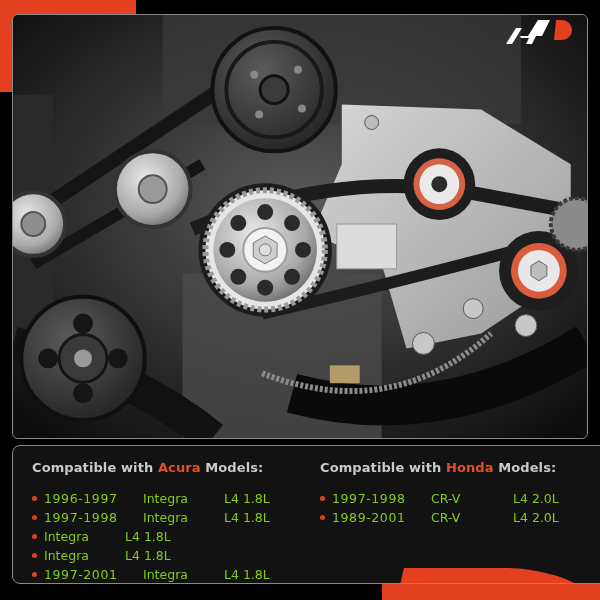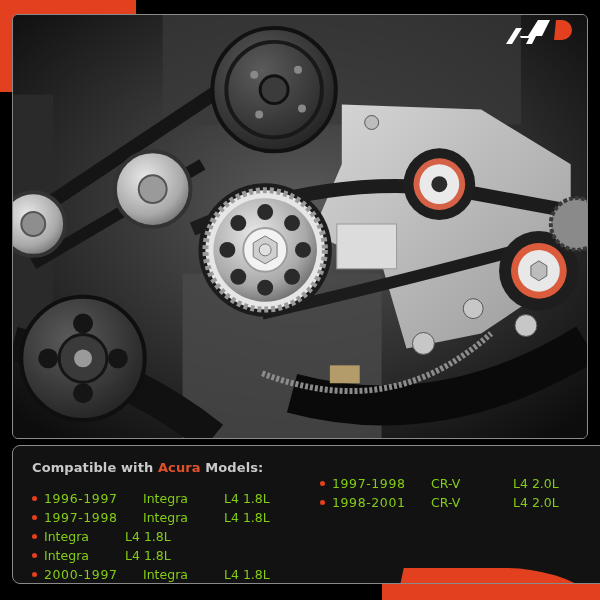--- a/index.html
+++ b/index.html
@@ -204,36 +204,37 @@
           <span class="model">Integra</span>
           <span class="engine">L4 1.8L</span>
         </div>
       <div class="row">
           <span class="bullet"></span>
           <span class="model">Integra</span>
           <span class="engine">L4 1.8L</span>
         </div>
       <div class="row">
           <span class="bullet"></span>
-          <span class="years">2000-1997</span>
+          <span class="years">1997-2001</span>
           <span class="model">Integra</span>
           <span class="engine">L4 1.8L</span>
         </div>
     </div>
   </div>
 
   <div class="col honda">
+    <div class="col-title"><span>Compatible with </span><span class="brand">Honda</span><span> Models:</span></div>
     <div class="rows">
       <div class="row">
           <span class="bullet"></span>
           <span class="years">1997-1998</span>
           <span class="model">CR-V</span>
           <span class="engine">L4 2.0L</span>
         </div>
       <div class="row">
           <span class="bullet"></span>
-          <span class="years">1998-2001</span>
+          <span class="years">1989-2001</span>
           <span class="model">CR-V</span>
           <span class="engine">L4 2.0L</span>
         </div>
     </div>
   </div>
 </div>
 
 </body></html>

